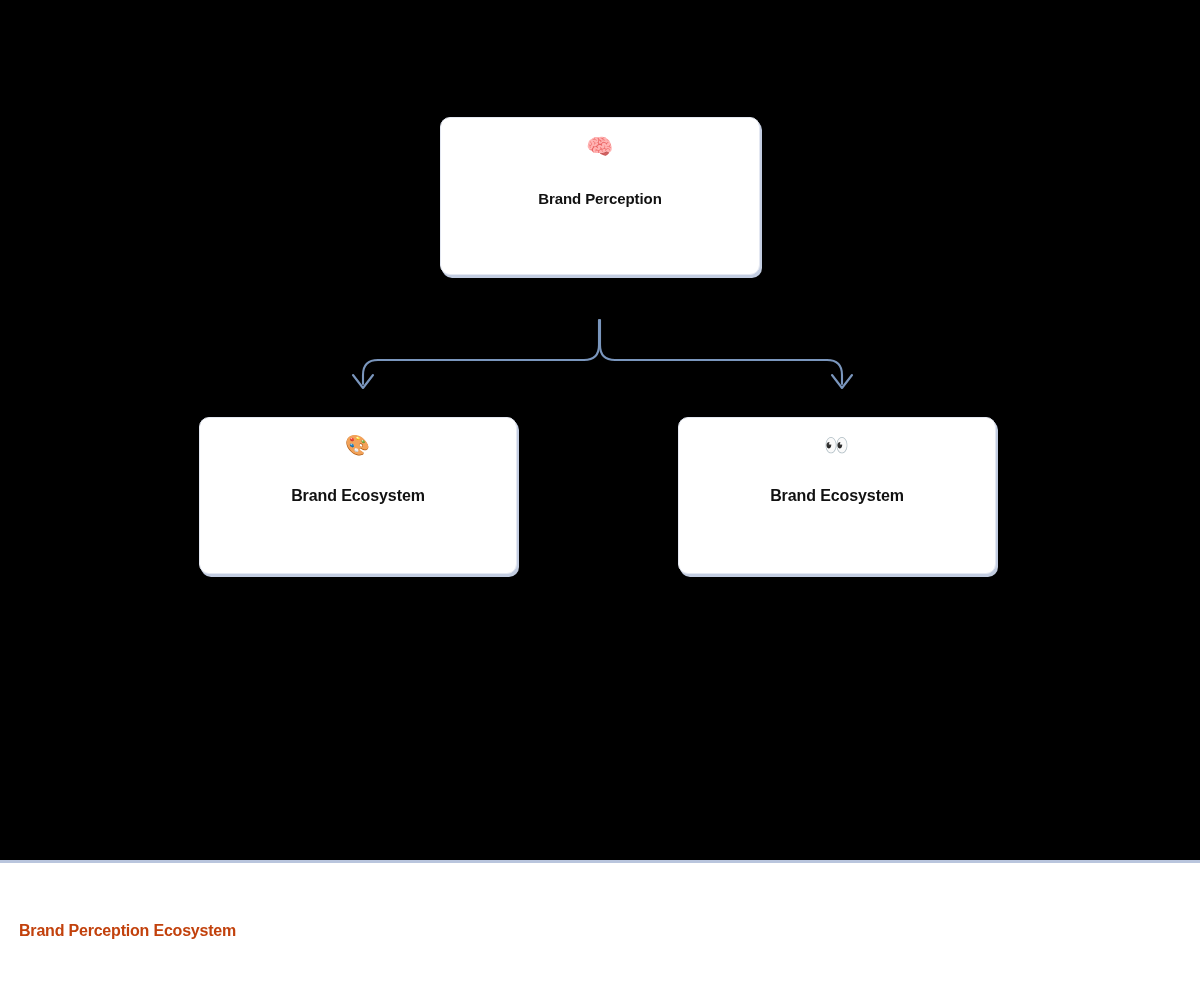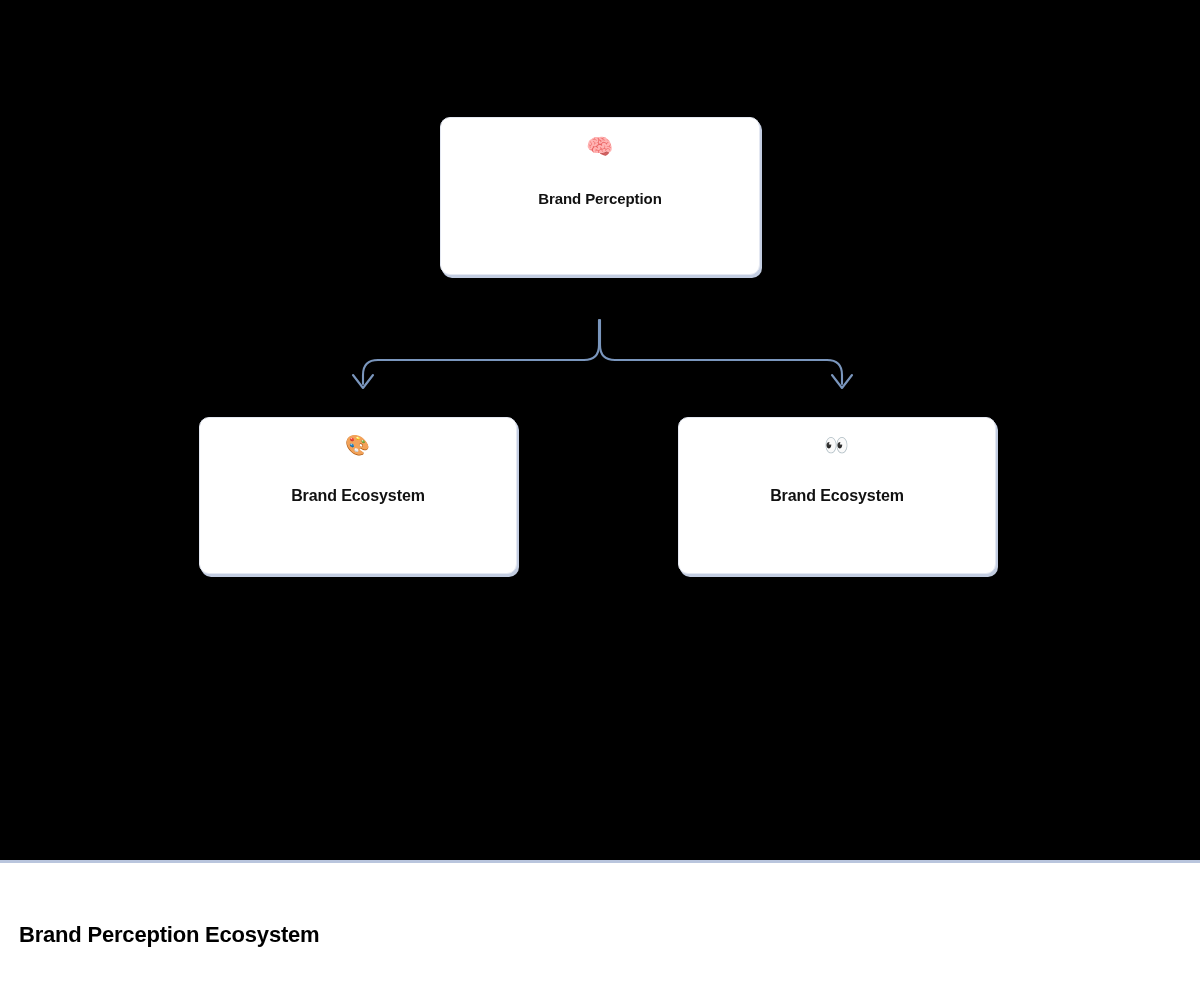--- a/index.html
+++ b/index.html
@@ -103,23 +103,23 @@
     width: 1200px;
     height: 140px;
     background: #ffffff;
     border-top: 3px solid #b9c5dd;
     box-sizing: border-box;
   }
   #footer-title {
     position: absolute;
     left: 19px;
     top: 59px;
-    font-size: 22px;
+    font-size: 16px;
     font-weight: bold;
-    color: #000000;
+    color: #c2410c;
     letter-spacing: -0.2px;
   }
 </style>
 </head>
 <body>
 
 <div id="canvas">
 
   <svg id="edges" viewBox="0 0 1200 860" width="1200" height="860">
 

